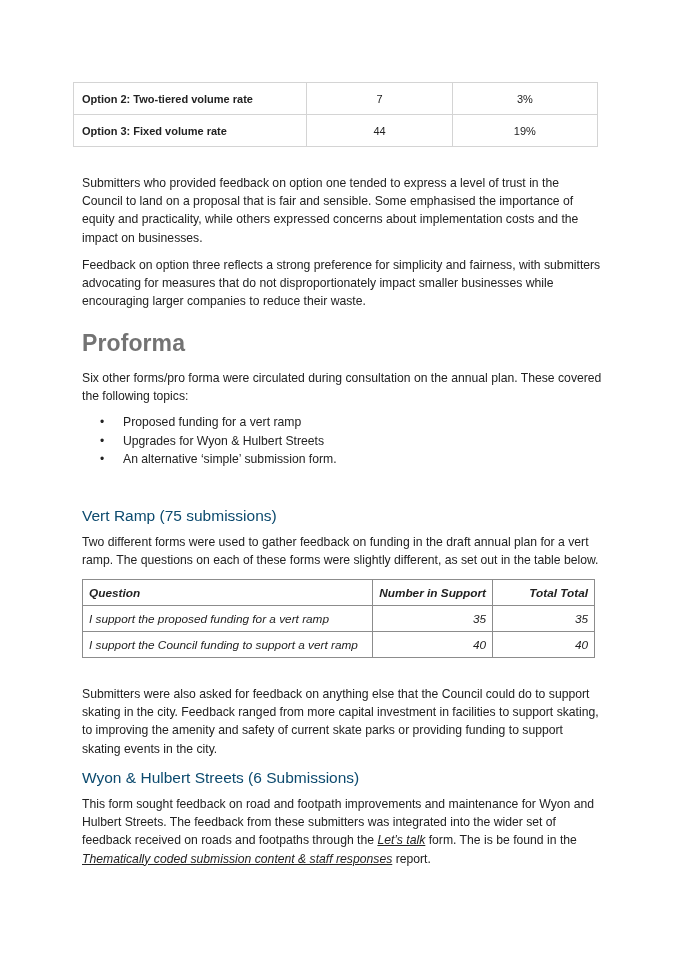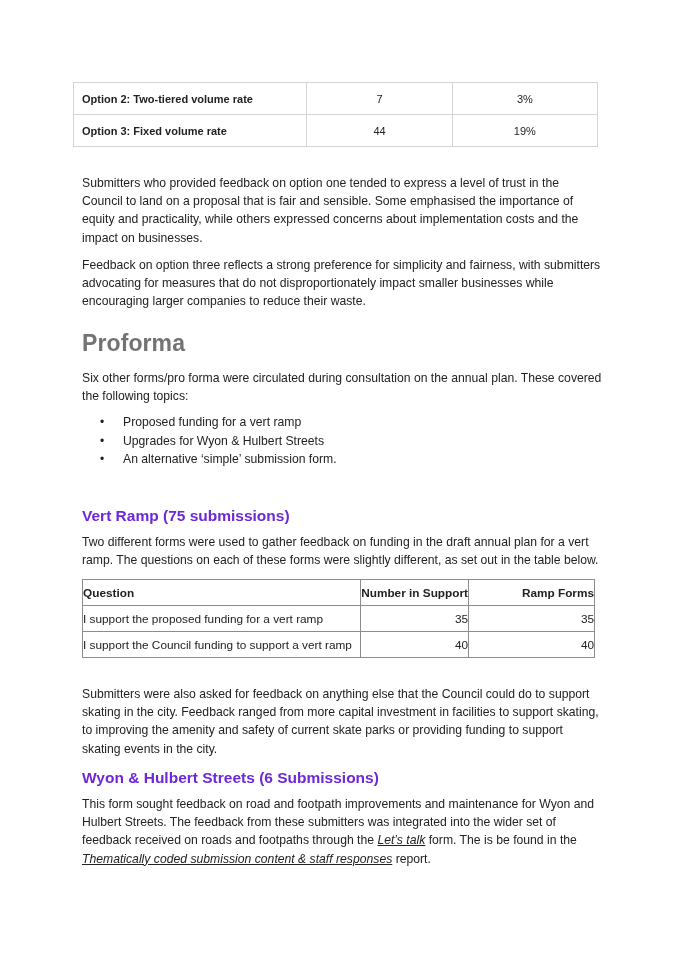--- a/index.html
+++ b/index.html
@@ -37,31 +37,32 @@
     position: absolute; left: 82px; top: 413px; margin: 0; padding: 0;
     list-style: none; font-size: 12.2px; line-height: 18.6px;
   }
   ul.topics li { position: relative; padding-left: 41px; }
   ul.topics li .bullet {
     position: absolute; left: 18px; top: 0; font-size: 12px;
   }
 
   h2.sub {
     position: absolute; left: 82px; margin: 0;
-    font-size: 15.5px; font-weight: bold; color: #6d28d9;
+    font-size: 15.5px; font-weight: normal; color: #0c4a6e;
   }
 
   
   table.vr {
     position: absolute; left: 82px; top: 579px; width: 513px;
     border-collapse: collapse; font-size: 11.8px;
   }
   table.vr th, table.vr td {
-    border: 1.5px solid #8c8c8c; height: 25px; padding: 0 0;
+    border: 1.5px solid #8c8c8c; height: 25px; padding: 0 6px;
     color: #222;
+    font-style: italic;
   }
   table.vr th { font-weight: bold; text-align: left; }
   table.vr th.c, table.vr td.c { text-align: right; }
   table.vr .q { width: 277px; }
   table.vr .n { width: 107px; }
 
   em { font-style: italic; text-decoration: underline; }
 </style>
 </head>
 <body>
@@ -105,21 +106,21 @@
   </ul>
 
   <h2 class="sub" style="top:507px;">Vert Ramp (75 submissions)</h2>
   <p class="body" style="top:533px;">Two different forms were used to gather feedback on funding in the draft annual plan for a vert ramp. The questions on each of these forms were slightly different, as set out in the table below.</p>
 
   <table class="vr">
     <tbody>
         <tr>
       <th class="q">Question</th>
       <th class="c n">Number in Support</th>
-      <th class="c">Ramp Forms</th>
+      <th class="c">Total Total</th>
     </tr>
     <tr>
       <td>I support the proposed funding for a vert ramp</td>
       <td class="c">35</td>
       <td class="c">35</td>
     </tr>
     <tr>
       <td>I support the Council funding to support a vert ramp</td>
       <td class="c">40</td>
       <td class="c">40</td>

